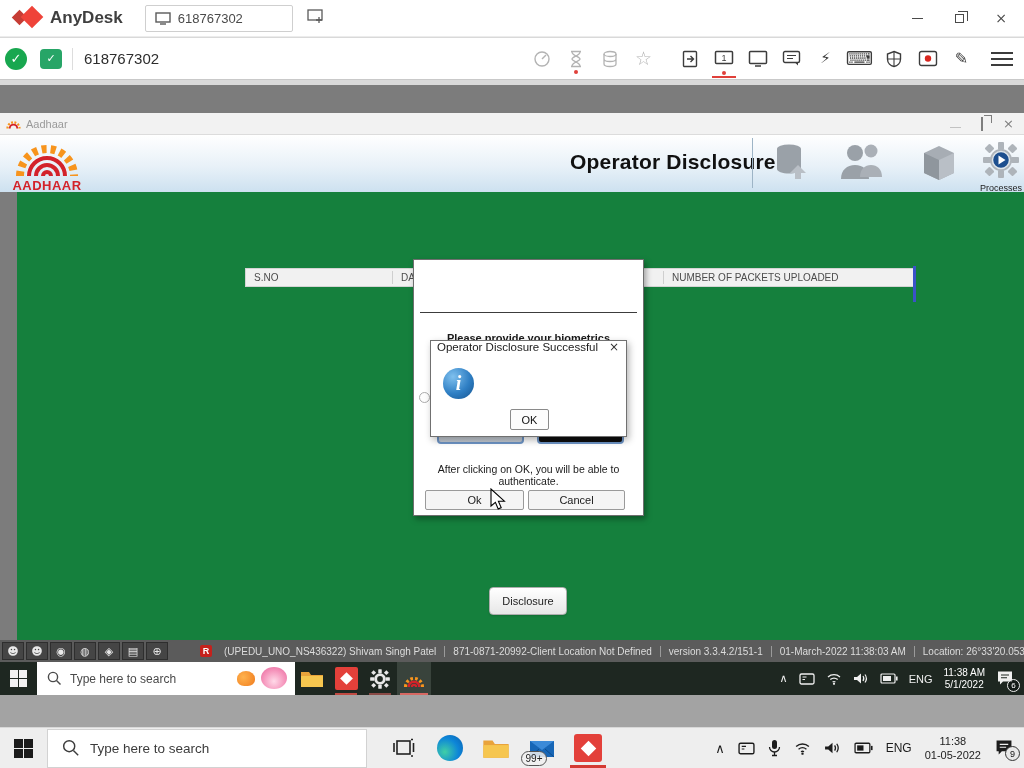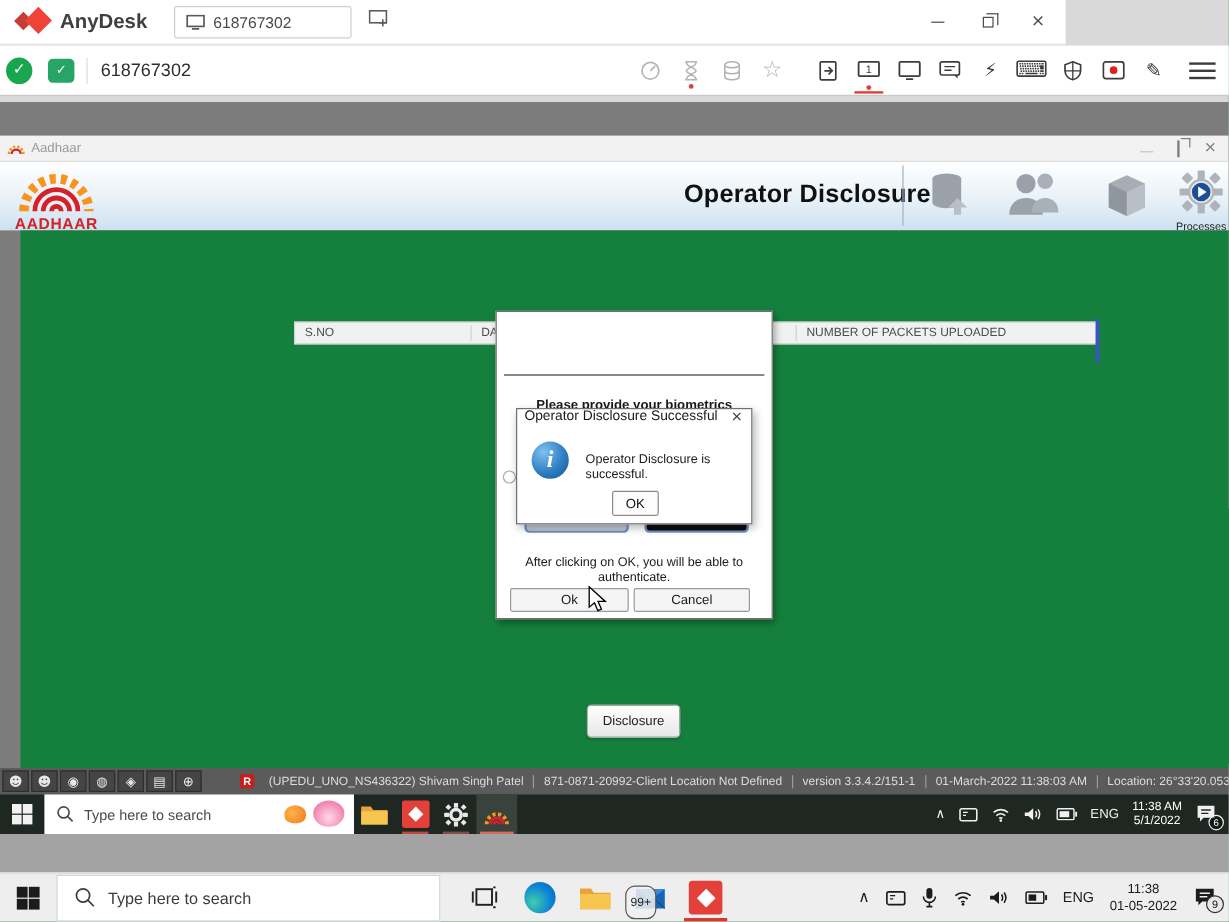--- a/index.html
+++ b/index.html
@@ -1,21 +1,21 @@
 <!DOCTYPE html>
 <html><head>
 <meta charset="utf-8">
 <style>
   *{margin:0;padding:0;box-sizing:border-box}
   html,body{width:1024px;height:768px;overflow:hidden}
   body{font-family:"Liberation Sans",sans-serif;background:#d9d9d9;position:relative}
   .ico{font-family:"DejaVu Sans",sans-serif;line-height:1}
 
   
-  .ad-titlebar{position:absolute;top:0;left:0;width:888px;height:37px;background:#fff;border-bottom:1px solid #ececec;display:flex;align-items:center}
+  .ad-titlebar{position:absolute;top:0;left:0;width:1024px;height:37px;background:#fff;border-bottom:1px solid #ececec;display:flex;align-items:center}
   .ad-logo{display:flex;margin-left:12px;width:34px;height:24px;position:relative}
   .ad-logo .d1{position:absolute;left:2px;top:6px;width:11px;height:11px;background:#c63d35;transform:rotate(45deg)}
   .ad-logo .d2{position:absolute;left:12px;top:3px;width:16px;height:16px;background:#ef4339;transform:rotate(45deg)}
   .ad-brand{font-size:17px;font-weight:bold;color:#3f3f3f;margin-left:4px}
   .ad-tab{margin-left:22px;width:148px;height:27px;border:1px solid #cfcfcf;border-radius:2px;display:flex;align-items:center;gap:7px;padding-left:9px;color:#4a4a4a;font-size:13px}
   .ad-newtab{margin-left:14px;color:#5a5a5a}
   .winbtns{margin-left:auto;display:flex;align-items:center;gap:24px;padding-right:14px;color:#4a4a4a}
   .wb{width:18px;height:18px;display:flex;align-items:center;justify-content:center;font-size:14px}
   .bar-min{width:11px;height:0;border-top:1px solid #4a4a4a;display:inline-block}
   .sq-restore{width:9px;height:9px;border:1px solid #4a4a4a;position:relative;background:#fff}
@@ -112,21 +112,21 @@
 
   
   .desk-gap{position:absolute;top:695px;left:0;width:1024px;height:32px;background:#a3a3a3}
   .l-taskbar{position:absolute;top:727px;left:0;width:1024px;height:41px;background:#eeeeee;border-top:1px solid #d8d8d8;display:flex;align-items:center}
   .winlogo-b{display:grid;grid-template-columns:9px 9px;grid-template-rows:9px 9px;gap:1px;margin:0 14px}
   .winlogo-b i{background:#1b1b1b}
   .l-search{width:320px;height:39px;background:#fff;border:1px solid #d2d2d2;display:flex;align-items:center}
   .l-search span.txt{font-size:13.5px;color:#3c3c3c;margin-left:10px}
   .l-icon{width:46px;height:40px;display:flex;align-items:center;justify-content:center;position:relative}
   .edge-circle{width:26px;height:26px;border-radius:50%;background:radial-gradient(circle at 30% 65%,#40cfa6,#0d86d8 55%,#0a5fb0)}
-  .mail-badge{position:absolute;left:2px;bottom:2px;min-width:26px;height:28px;border:1px solid #555;border-radius:8px;background:rgba(240,240,240,.85);font-size:10px;color:#222;display:flex;align-items:center;justify-content:center;padding:0 2px}
+  .mail-badge{position:absolute;left:2px;bottom:2px;min-width:26px;height:15px;border:1px solid #555;border-radius:8px;background:rgba(240,240,240,.85);font-size:10px;color:#222;display:flex;align-items:center;justify-content:center;padding:0 2px}
   .anydesk-sq-l{width:28px;height:28px;background:#e3403a;border-radius:3px;display:flex;align-items:center;justify-content:center}
   .anydesk-sq-l i{width:11px;height:11px;background:#fff;transform:rotate(45deg);display:block}
   .l-underline{position:absolute;left:5px;bottom:0;width:36px;height:3px;background:#d43a33}
   .l-tray{margin-left:auto;display:flex;align-items:center;gap:13px;padding-right:10px;color:#1c1c1c}
   .tray-time-l{text-align:center;font-size:11px;line-height:14px;color:#1c1c1c}
   .notif-l{position:relative;width:20px;height:18px}
   .badge-n-l{position:absolute;right:-6px;bottom:-4px;width:15px;height:15px;border:1px solid #333;border-radius:50%;font-size:9px;display:flex;align-items:center;justify-content:center;color:#111;background:#e8e8e8}
 
   .cursor{position:absolute;left:472px;top:296px;z-index:50}
 </style>
@@ -327,21 +327,20 @@
       <div class="cap-ok btn">Ok</div>
       <div class="cap-cancel btn">Cancel</div>
     </div>
 
     <div class="msgbox">
       <div class="mb-title">
         <span>Operator Disclosure Successful</span>
         <span class="mb-close ico">×</span>
       </div>
       <div class="mb-icon">i</div>
-      <div class="mb-text">Operator Disclosure is successful.</div>
       <div class="mb-ok">OK</div>
     </div>
 
     <div class="disclosure-btn">Disclosure</div>
 
     <svg class="cursor" width="17" height="23" viewBox="0 0 17 23">
       <path d="M2 1v17l4.4-3.7 2.8 6.6 3-1.3-2.8-6.4h6z" fill="#fff" stroke="#000" stroke-width="1.1"></path>
     </svg>
   </div>
 

